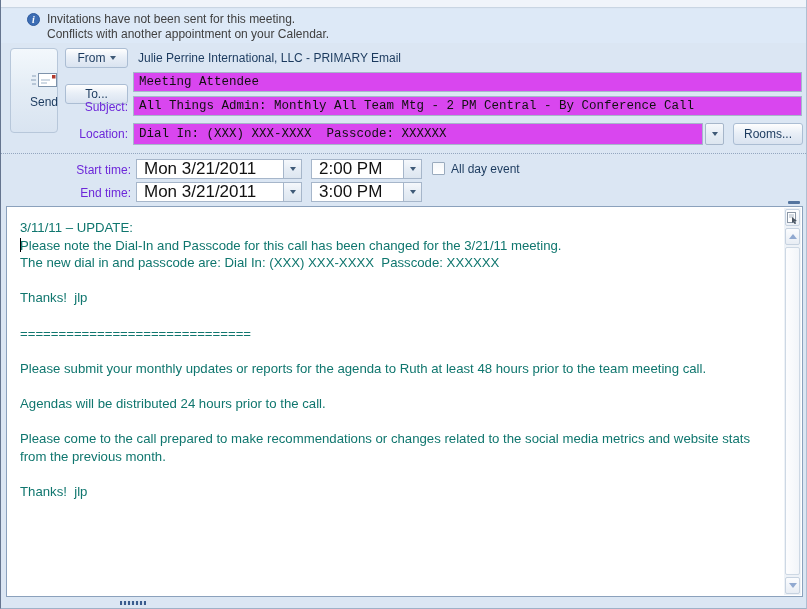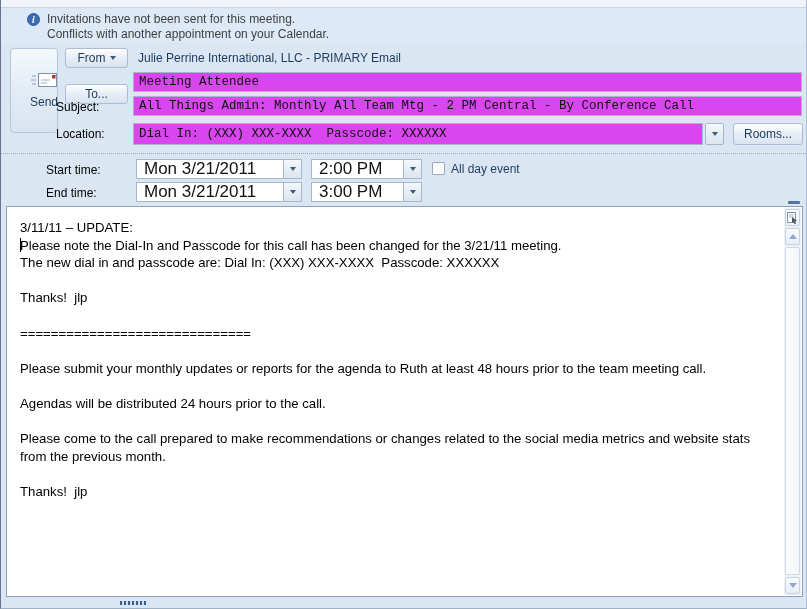--- a/index.html
+++ b/index.html
@@ -40,21 +40,21 @@
     display:flex; flex-direction:column; align-items:center; justify-content:center; gap:6px;
     background:linear-gradient(#f3f8fc, #e3ecf5 50%, #d9e4f1);
     border:1px solid #b7c7da; border-radius:4px; position:absolute;
     color:#1b3a5e; font-size:12px;padding-left:20px;
   }
   .caret-down {
     width:0; height:0; border-left:3px solid transparent; border-right:3px solid transparent;
     border-top:4px solid #3f5a77; display:inline-block;
   }
 
-  .fldlabel { position:absolute; color:#000000; font-size:12px; }
+  .fldlabel { position:absolute; color:#6d28d9; font-size:12px; text-align:right; }
 
   .txt {
     position:absolute; background:#d946ef; border:1px solid #a6b6ca;
     font-family:Liberation Mono, monospace; font-size:12.5px; color:#111;
     padding:0 0 0 5px; outline:none;
   }
   .plainvalue { position:absolute; display:flex; align-items:center; color:#1b3a5e; font-size:12px; }
 
   .dropbtn {
     position:absolute; display:flex; align-items:center; justify-content:center;
@@ -81,21 +81,21 @@
     background:linear-gradient(#f4f7fa,#ffffff); border:1px solid #9aabbe; border-radius:1px;
   }
   .allday-label { position:absolute; left:450px; top:159px; height:20px; display:flex; align-items:center;
     color:#1b3a5e; font-size:12px; }
 
   
   .bodybox { left:5px; top:206px; width:797px; height:391px; background:#fff; border:1px solid #8ba1bc; }
   .bodytext {
     position:absolute; left:0; top:0; right:18px; bottom:0;
     padding:12px 4px 12px 13px;
-    font-family:"Liberation Sans", sans-serif; font-size:13.2px; line-height:17.6px; color:#000000;
+    font-family:"Liberation Sans", sans-serif; font-size:13.2px; line-height:17.6px; color:#0f766e;
     white-space:pre-wrap; overflow:hidden;
   }
   .textcaret { position:absolute; left:13px; top:31px; width:1px; height:14px; background:#000; }
 
   .scrollcol { position:absolute; top:1px; right:1px; bottom:1px; width:17px; background:#eef2f7; }
   .sc-btn {
     position:absolute; left:1px; width:15px; height:17px;
     background:linear-gradient(#fbfcfe,#e8edf4); border:1px solid #c6d2e0; border-radius:2px;
     display:flex; align-items:center; justify-content:center;
   }

